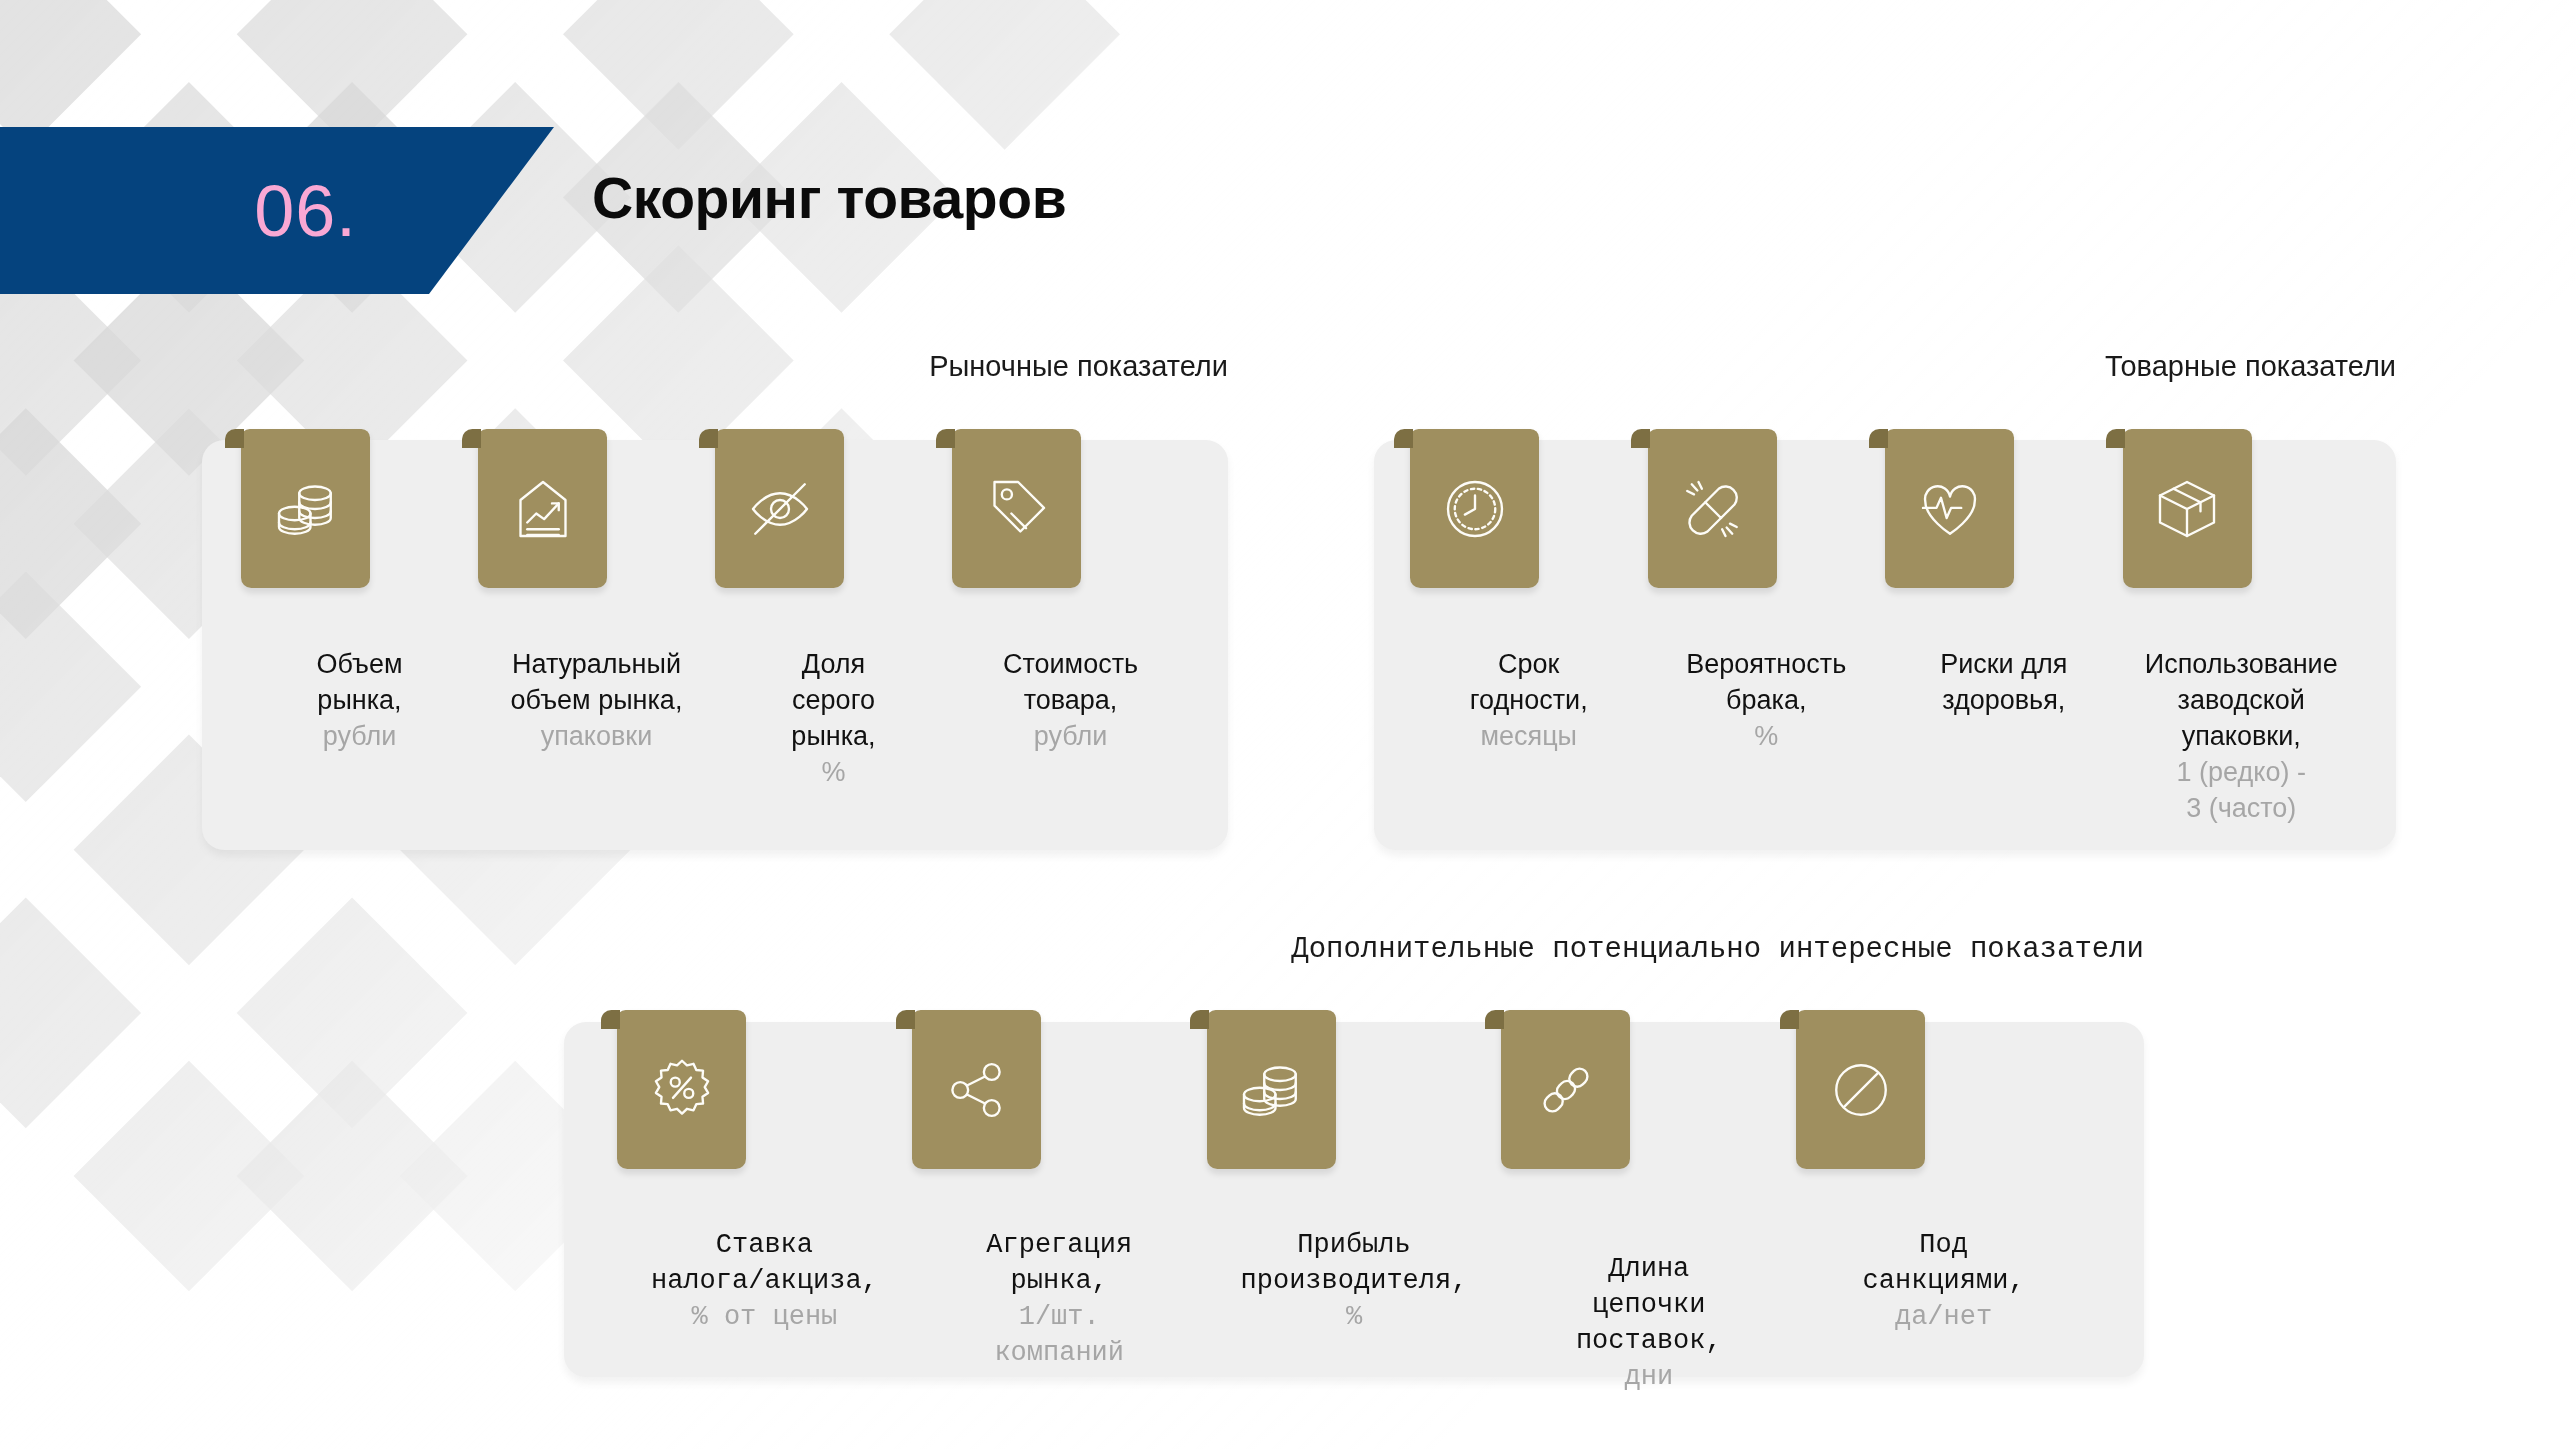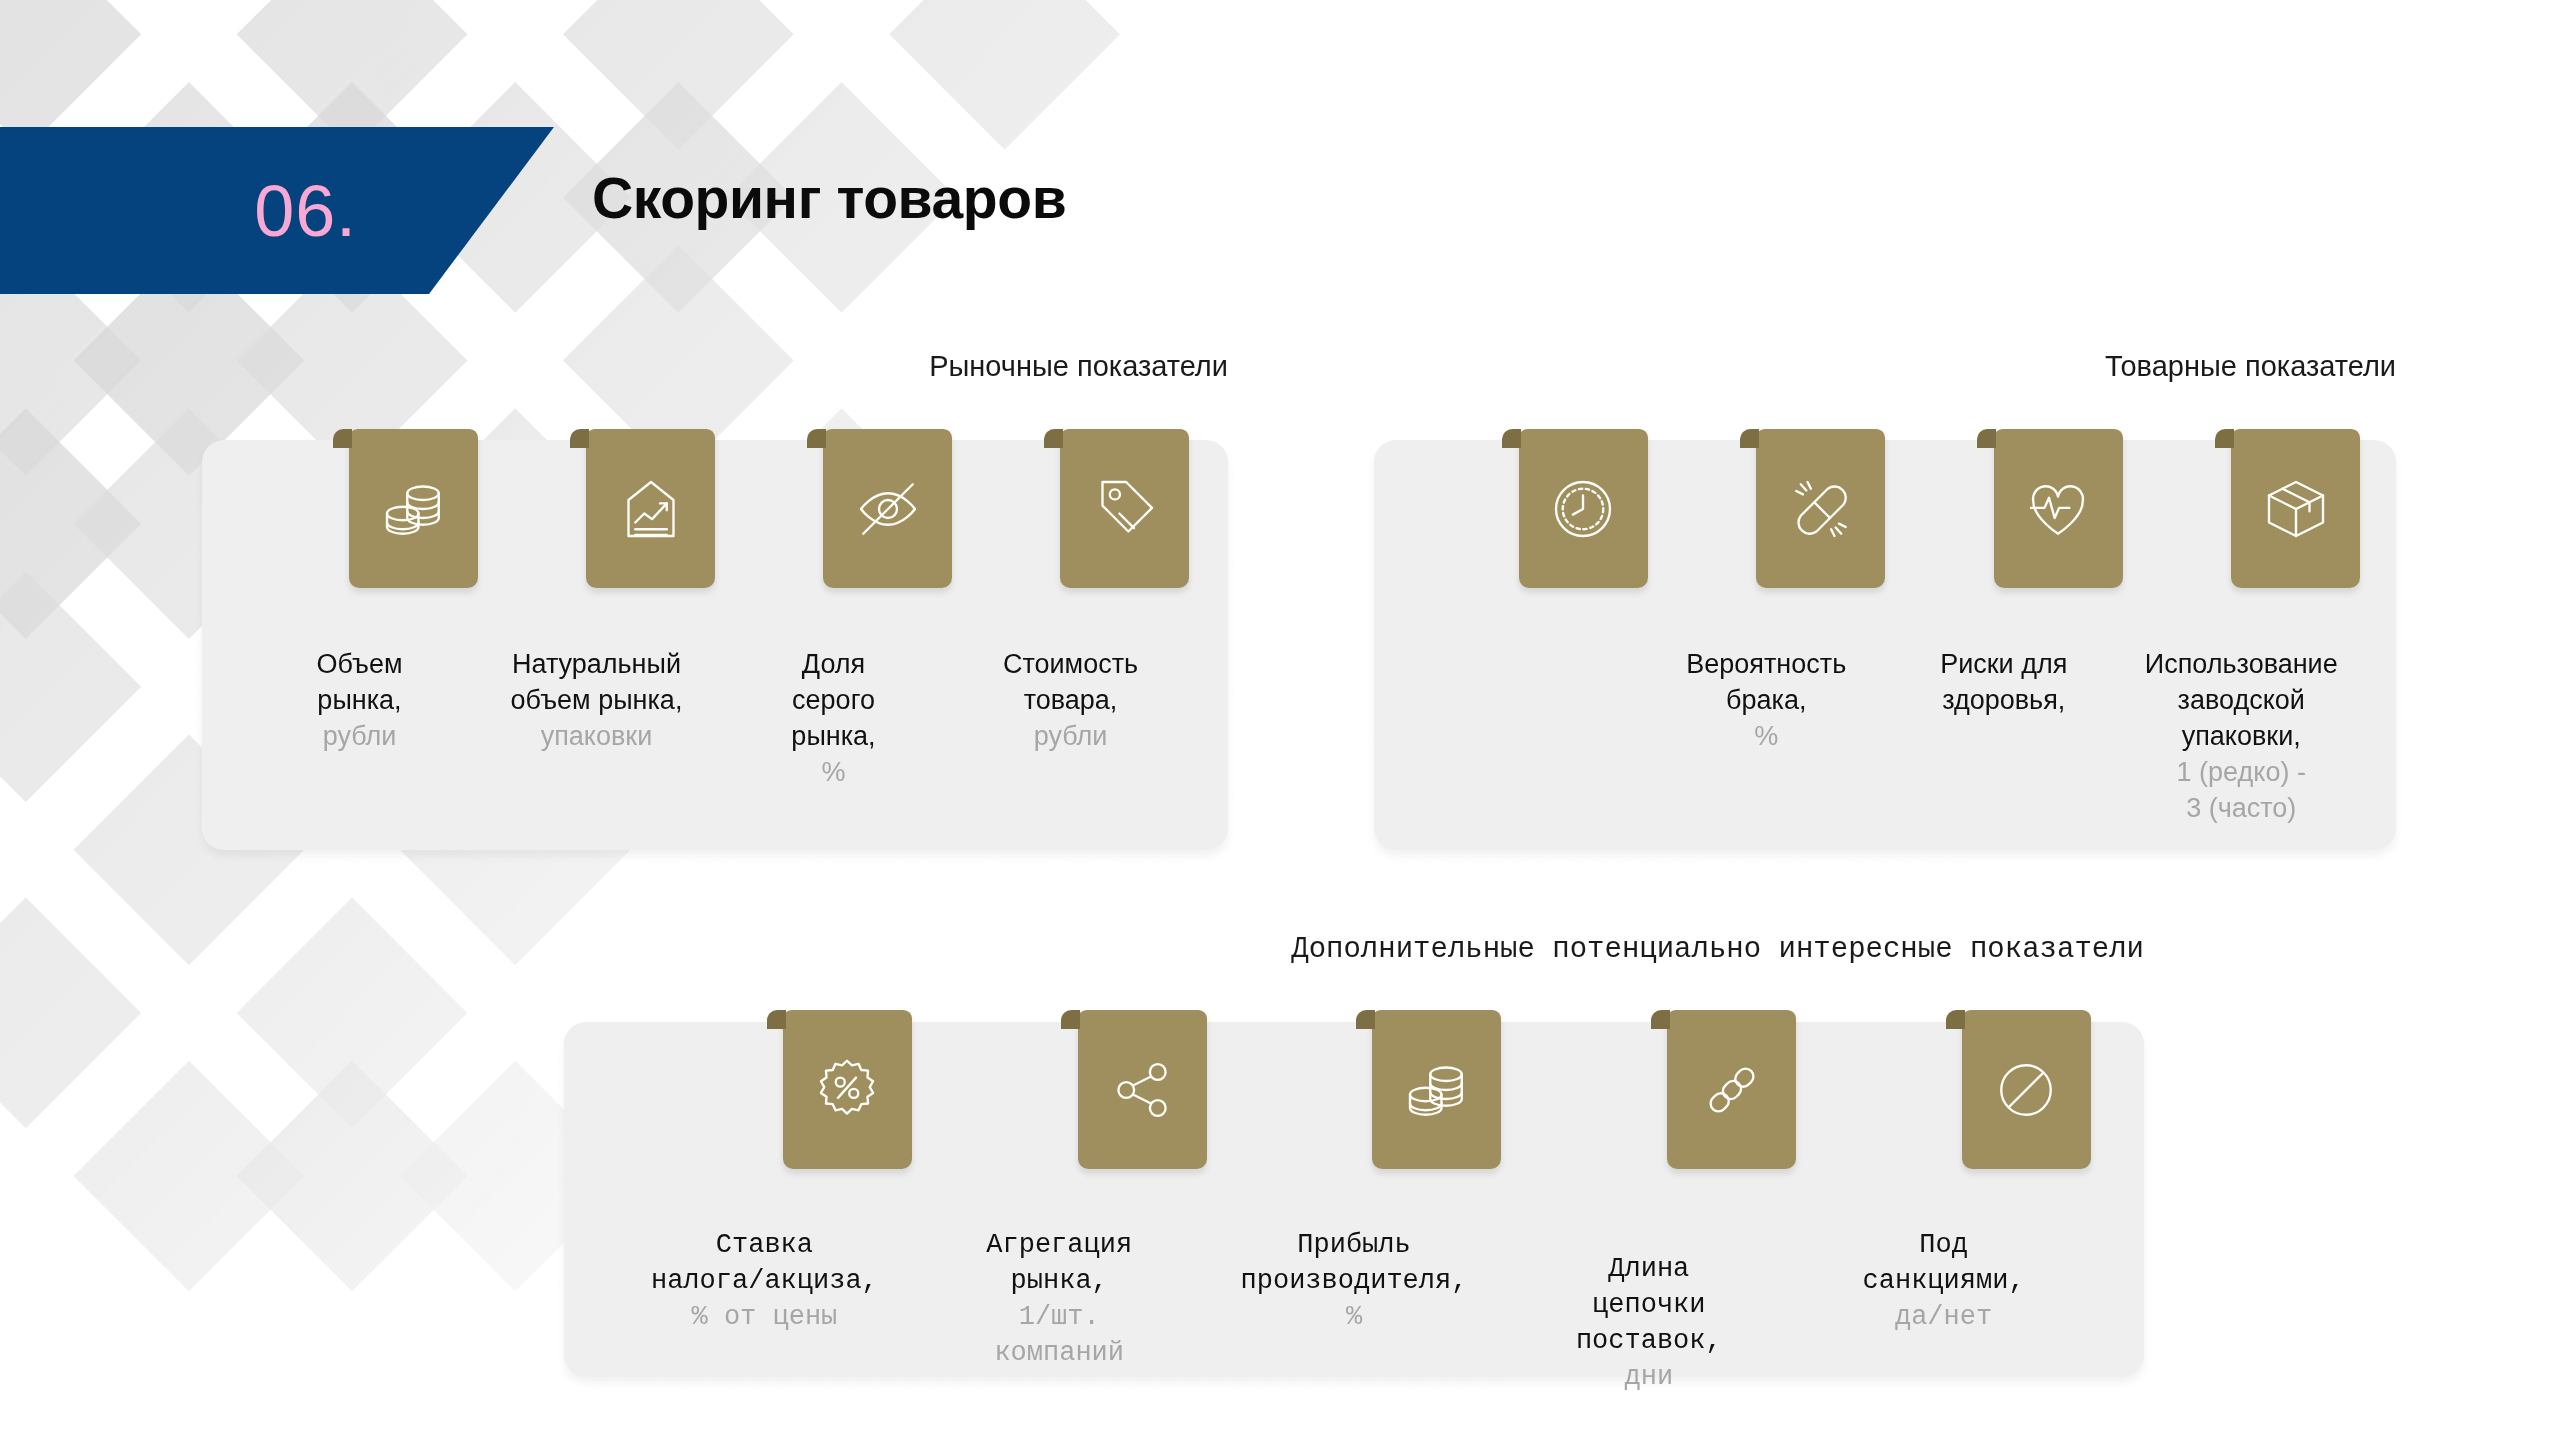--- a/index.html
+++ b/index.html
@@ -42,21 +42,21 @@
   }
   .group-panel{
     position:absolute;
     background:#efefef;
     border-radius:22px;
     box-shadow:0 5.2px 8.6px rgba(0,0,0,0.055);
   }
   .cards{position:absolute;left:0;top:0;width:100%;height:100%;display:flex;}
   .card{
     position:relative;
-    display:flex;flex-direction:column;align-items:flex-end;
+    display:flex;flex-direction:column;align-items:flex-start;
     box-sizing:border-box;
   }
 
   
   .tile{
     position:relative;width:129px;height:159px;flex:0 0 auto;
     background:#9f8f5f;
     border-radius:8.6px 8.6px 10.3px 10.3px;
     box-shadow:0 4.3px 6px rgba(0,0,0,0.10);
     display:flex;align-items:center;justify-content:center;
@@ -221,20 +221,25 @@
 
     <div class="card" style="width:25%;">
       <div class="tile">
         <span class="fold"></span>
         <svg viewBox="0 0 64 64">
           <circle cx="32" cy="32" r="24"></circle>
           <circle cx="32" cy="32" r="18" stroke-dasharray="3 3.2"></circle>
           <polyline points="32,20 32,32 23,37"></polyline>
         </svg>
       </div>
+      <div class="card-text">
+        <div class="card-title">Срок
+годности,</div>
+        <div class="card-unit">месяцы</div>
+      </div>
     </div>
 
     <div class="card" style="width:25%;">
       <div class="tile">
         <span class="fold"></span>
         <svg viewBox="0 0 64 64">
           <path d="M38 14a10 10 0 0 1 14 14L40 40 26 26z"></path>
           <path d="M26 26 14 38a10 10 0 0 0 14 14l12-12"></path>
           <line x1="23" y1="14" x2="20" y2="8"></line>
           <line x1="16" y1="19" x2="10" y2="16"></line>

